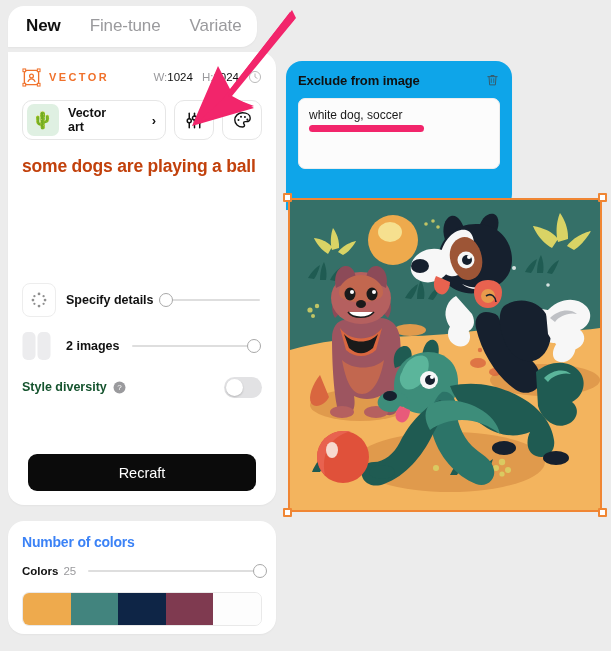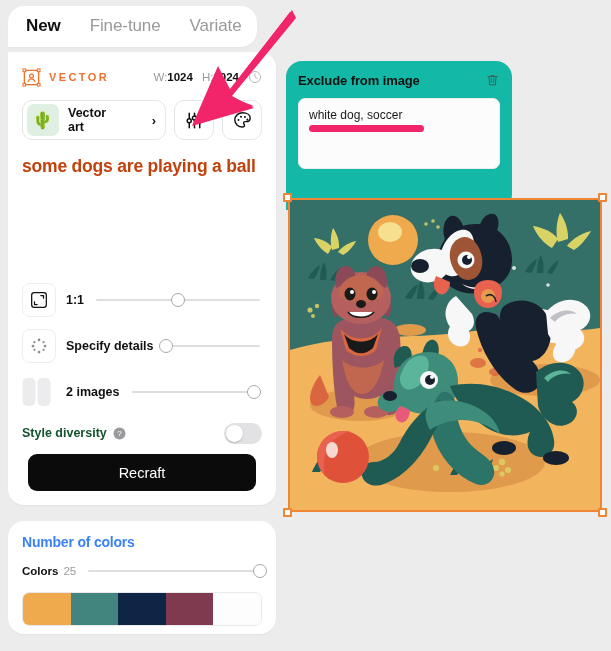--- a/index.html
+++ b/index.html
@@ -31,21 +31,21 @@
   }
   .panel-head { display: flex; align-items: center; height: 22px; }
   .vector-badge { display: flex; align-items: center; gap: 8px; }
   .vec-ic { width: 19px; height: 19px; display: block; }
   .vec-label {
     font-size: 11px; font-weight: bold; color: #f0712b;
     letter-spacing: 2.4px;
   }
   .dims { margin-left: auto; display: flex; align-items: center; gap: 9px; font-size: 11.5px; }
   .dim { color: #9a9a9d; white-space: nowrap; }
-  .dim b { color: #111; font-weight: bold; }
+  .dim b { color: #111; font-weight: normal; }
   .clock-ic { width: 14px; height: 14px; display: block; opacity: .55; }
 
   
   .style-row { display: flex; gap: 8px; margin-top: 12px; }
   .style-pill {
     flex: 1; height: 40px; border: 1px solid #e6e6e6; border-radius: 10px;
     display: flex; align-items: center; padding: 0 9px 0 4px; gap: 9px;
     background: #fff; cursor: pointer;
   }
   .style-thumb {
@@ -113,21 +113,21 @@
   .colors-val { font-size: 11.5px; color: #9a9a9d; margin-left: 5px; }
   .swatches {
     display: flex; margin-top: 12px; height: 34px; border-radius: 7px;
     overflow: hidden; border: 1px solid #e9e9e9;
   }
   .sw { flex: 1; height: 100%; }
 
   
   .exclude-panel {
     position: absolute; left: 286px; top: 61px; width: 226px; height: 149px;
-    background: #14b8a6; border-radius: 16px 16px 16px 0; padding: 11px 12px;
+    background: #0ea5e9; border-radius: 16px 16px 16px 0; padding: 11px 12px;
     box-shadow: 0 1px 2px rgba(0,0,0,0.04);
   }
   .ex-head { display: flex; align-items: center; }
   .ex-title { font-size: 13px; font-weight: bold; color: #111; letter-spacing: -0.1px; }
   .trash-ic { margin-left: auto; width: 15px; height: 16px; display: block; cursor: pointer; opacity: .75; }
   .ex-box {
     margin-top: 10px; height: 71px; border: 1px solid #ededed; border-radius: 7px;
     background: #fcfcfc; padding: 9px 10px 0 10px; cursor: text;
   }
   .ex-text { font-size: 12px; color: #1a1a1a; }
@@ -222,34 +222,20 @@
           <circle cx="14.8" cy="7.9" r="1.15" fill="#111"></circle>
           <circle cx="17.6" cy="11" r="1.15" fill="#111"></circle>
         </svg>
       </div>
     </div>
 
     <div class="prompt">some dogs are playing a ball</div>
 
     <div class="slider-group">
 
-      <div class="srow">
-        <div class="srow-ic">
-          <svg width="20" height="20" viewBox="0 0 24 24">
-            <rect x="3.2" y="3.2" width="17.6" height="17.6" rx="3.2" fill="none" stroke="#111" stroke-width="1.5"></rect>
-            <path d="M14.2 6.6h3.2v3.2" fill="none" stroke="#111" stroke-width="1.5" stroke-linecap="round" stroke-linejoin="round"></path>
-            <path d="M9.8 17.4H6.6v-3.2" fill="none" stroke="#111" stroke-width="1.5" stroke-linecap="round" stroke-linejoin="round"></path>
-          </svg>
-        </div>
-        <span class="srow-lab">1:1</span>
-        <div class="track-wrap">
-          <div class="track"></div>
-          <div class="knob" id="knob0" style="left: 50%;"></div>
-        </div>
-      </div>
 
       <div class="srow">
         <div class="srow-ic">
           <svg width="22" height="22" viewBox="0 0 24 24">
             <g fill="#8f8f8f">
               <circle cx="12" cy="5.4" r="1.5"></circle>
                 <circle cx="17" cy="7.8" r="1.25"></circle>
               <circle cx="18.6" cy="12" r="1.5"></circle>
                 <circle cx="17" cy="16.2" r="1.25"></circle>
               <circle cx="12" cy="18.6" r="1.5"></circle>

